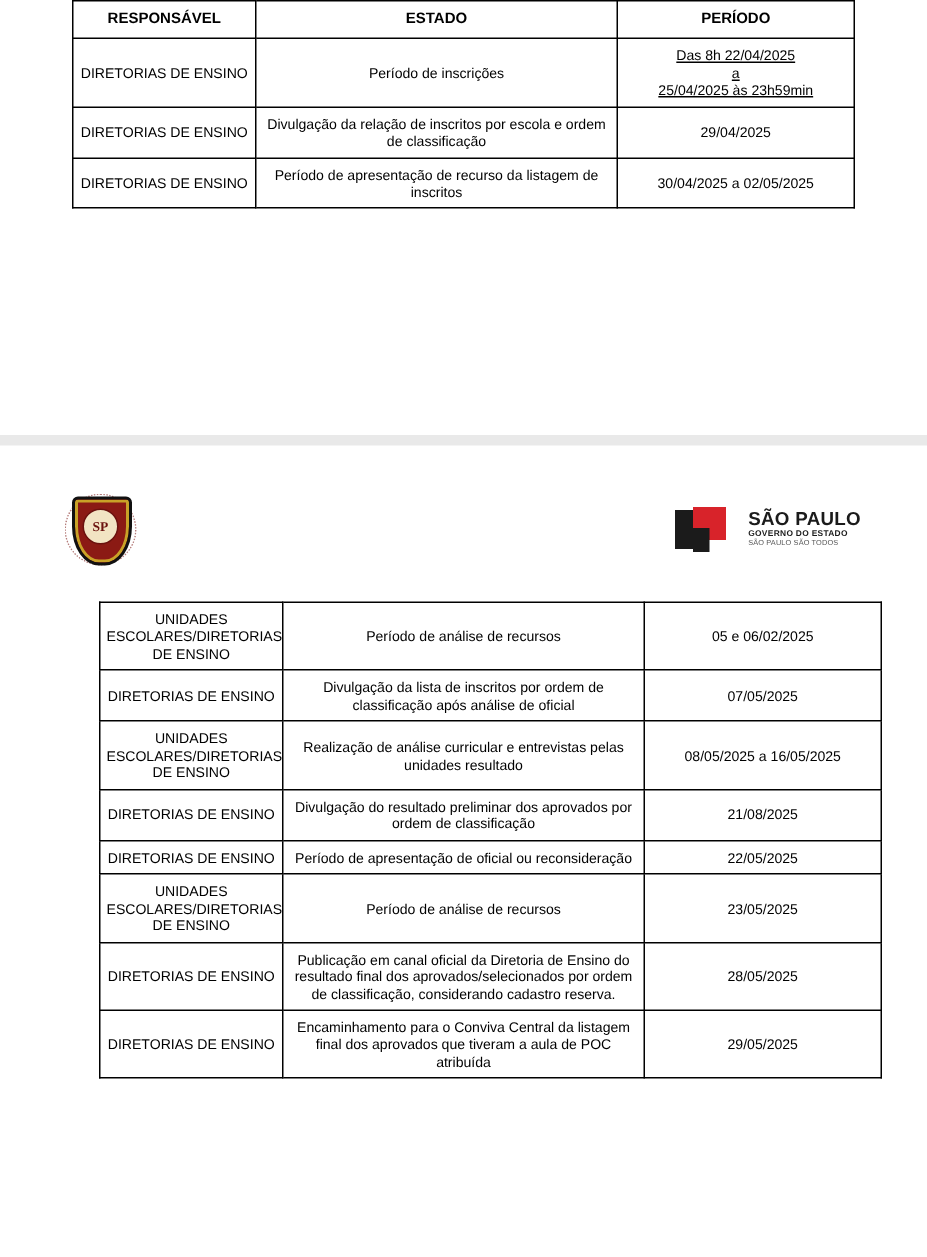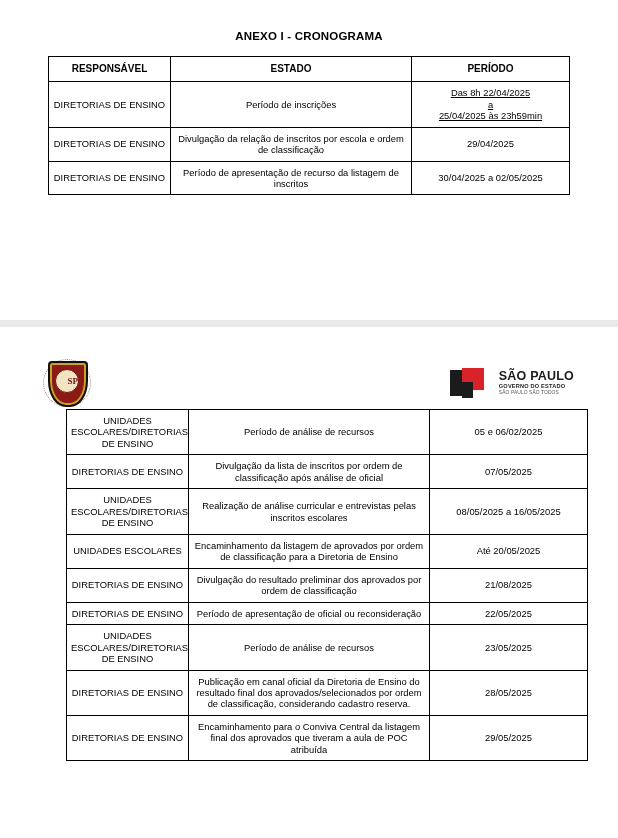--- a/index.html
+++ b/index.html
@@ -105,21 +105,21 @@
     left: 13px;
     top: 12px;
     width: 22px;
     height: 22px;
     border-radius: 50%;
     background: #f2e4c3;
     border: 1.5px solid #6b120e;
     color: #6b120e;
     font-size: 9px;
     font-weight: bold;
-    text-align: right;
+    text-align: center;
     line-height: 22px;
     font-family: "Liberation Serif", serif;
   }
   .brasao .ray {
     position: absolute;
     width: 46px;
     height: 46px;
     left: 1px;
     top: 2px;
     border-radius: 50%;
@@ -182,30 +182,30 @@
     margin-top: 1px;
   }
   .sp-text .l3 {
     font-size: 4.9px;
     color: #555;
     line-height: 1.2;
     letter-spacing: .1px;
   }
 
   .t2-wrap {
+    margin-top: 22px;
     padding-left: 36px;
   }
   .t2 { width: 521px; }
 </style>
 </head>
 <body>
 
 <div class="page">
 
-  <div class="doc-title">ANEXO I - CRONOGRAMA</div>
 
   <table class="sched t1">
     <colgroup>
       <col class="col-resp">
         <col class="col-etapa">
         <col class="col-per">
     </colgroup>
     <thead>
       <tr>
         <th>RESPONSÁVEL</th>
@@ -274,27 +274,22 @@
             <td>Período de análise de recursos</td>
             <td>05 e 06/02/2025</td>
           </tr>
           <tr>
             <td>DIRETORIAS DE ENSINO</td>
             <td>Divulgação da lista de inscritos por ordem de classificação após análise de oficial</td>
             <td>07/05/2025</td>
           </tr>
           <tr>
             <td>UNIDADES ESCOLARES/DIRETORIAS DE ENSINO</td>
-            <td>Realização de análise curricular e entrevistas pelas inscritos escolares</td>
+            <td>Realização de análise curricular e entrevistas pelas unidades resultado</td>
             <td>08/05/2025 a 16/05/2025</td>
-          </tr>
-          <tr>
-            <td>UNIDADES ESCOLARES</td>
-            <td>Encaminhamento da listagem de aprovados por ordem de classificação para a Diretoria de Ensino</td>
-            <td>Até 20/05/2025</td>
           </tr>
           <tr>
             <td>DIRETORIAS DE ENSINO</td>
             <td>Divulgação do resultado preliminar dos aprovados por ordem de classificação</td>
             <td>21/08/2025</td>
           </tr>
           <tr>
             <td>DIRETORIAS DE ENSINO</td>
             <td>Período de apresentação de oficial ou reconsideração</td>
             <td>22/05/2025</td>

